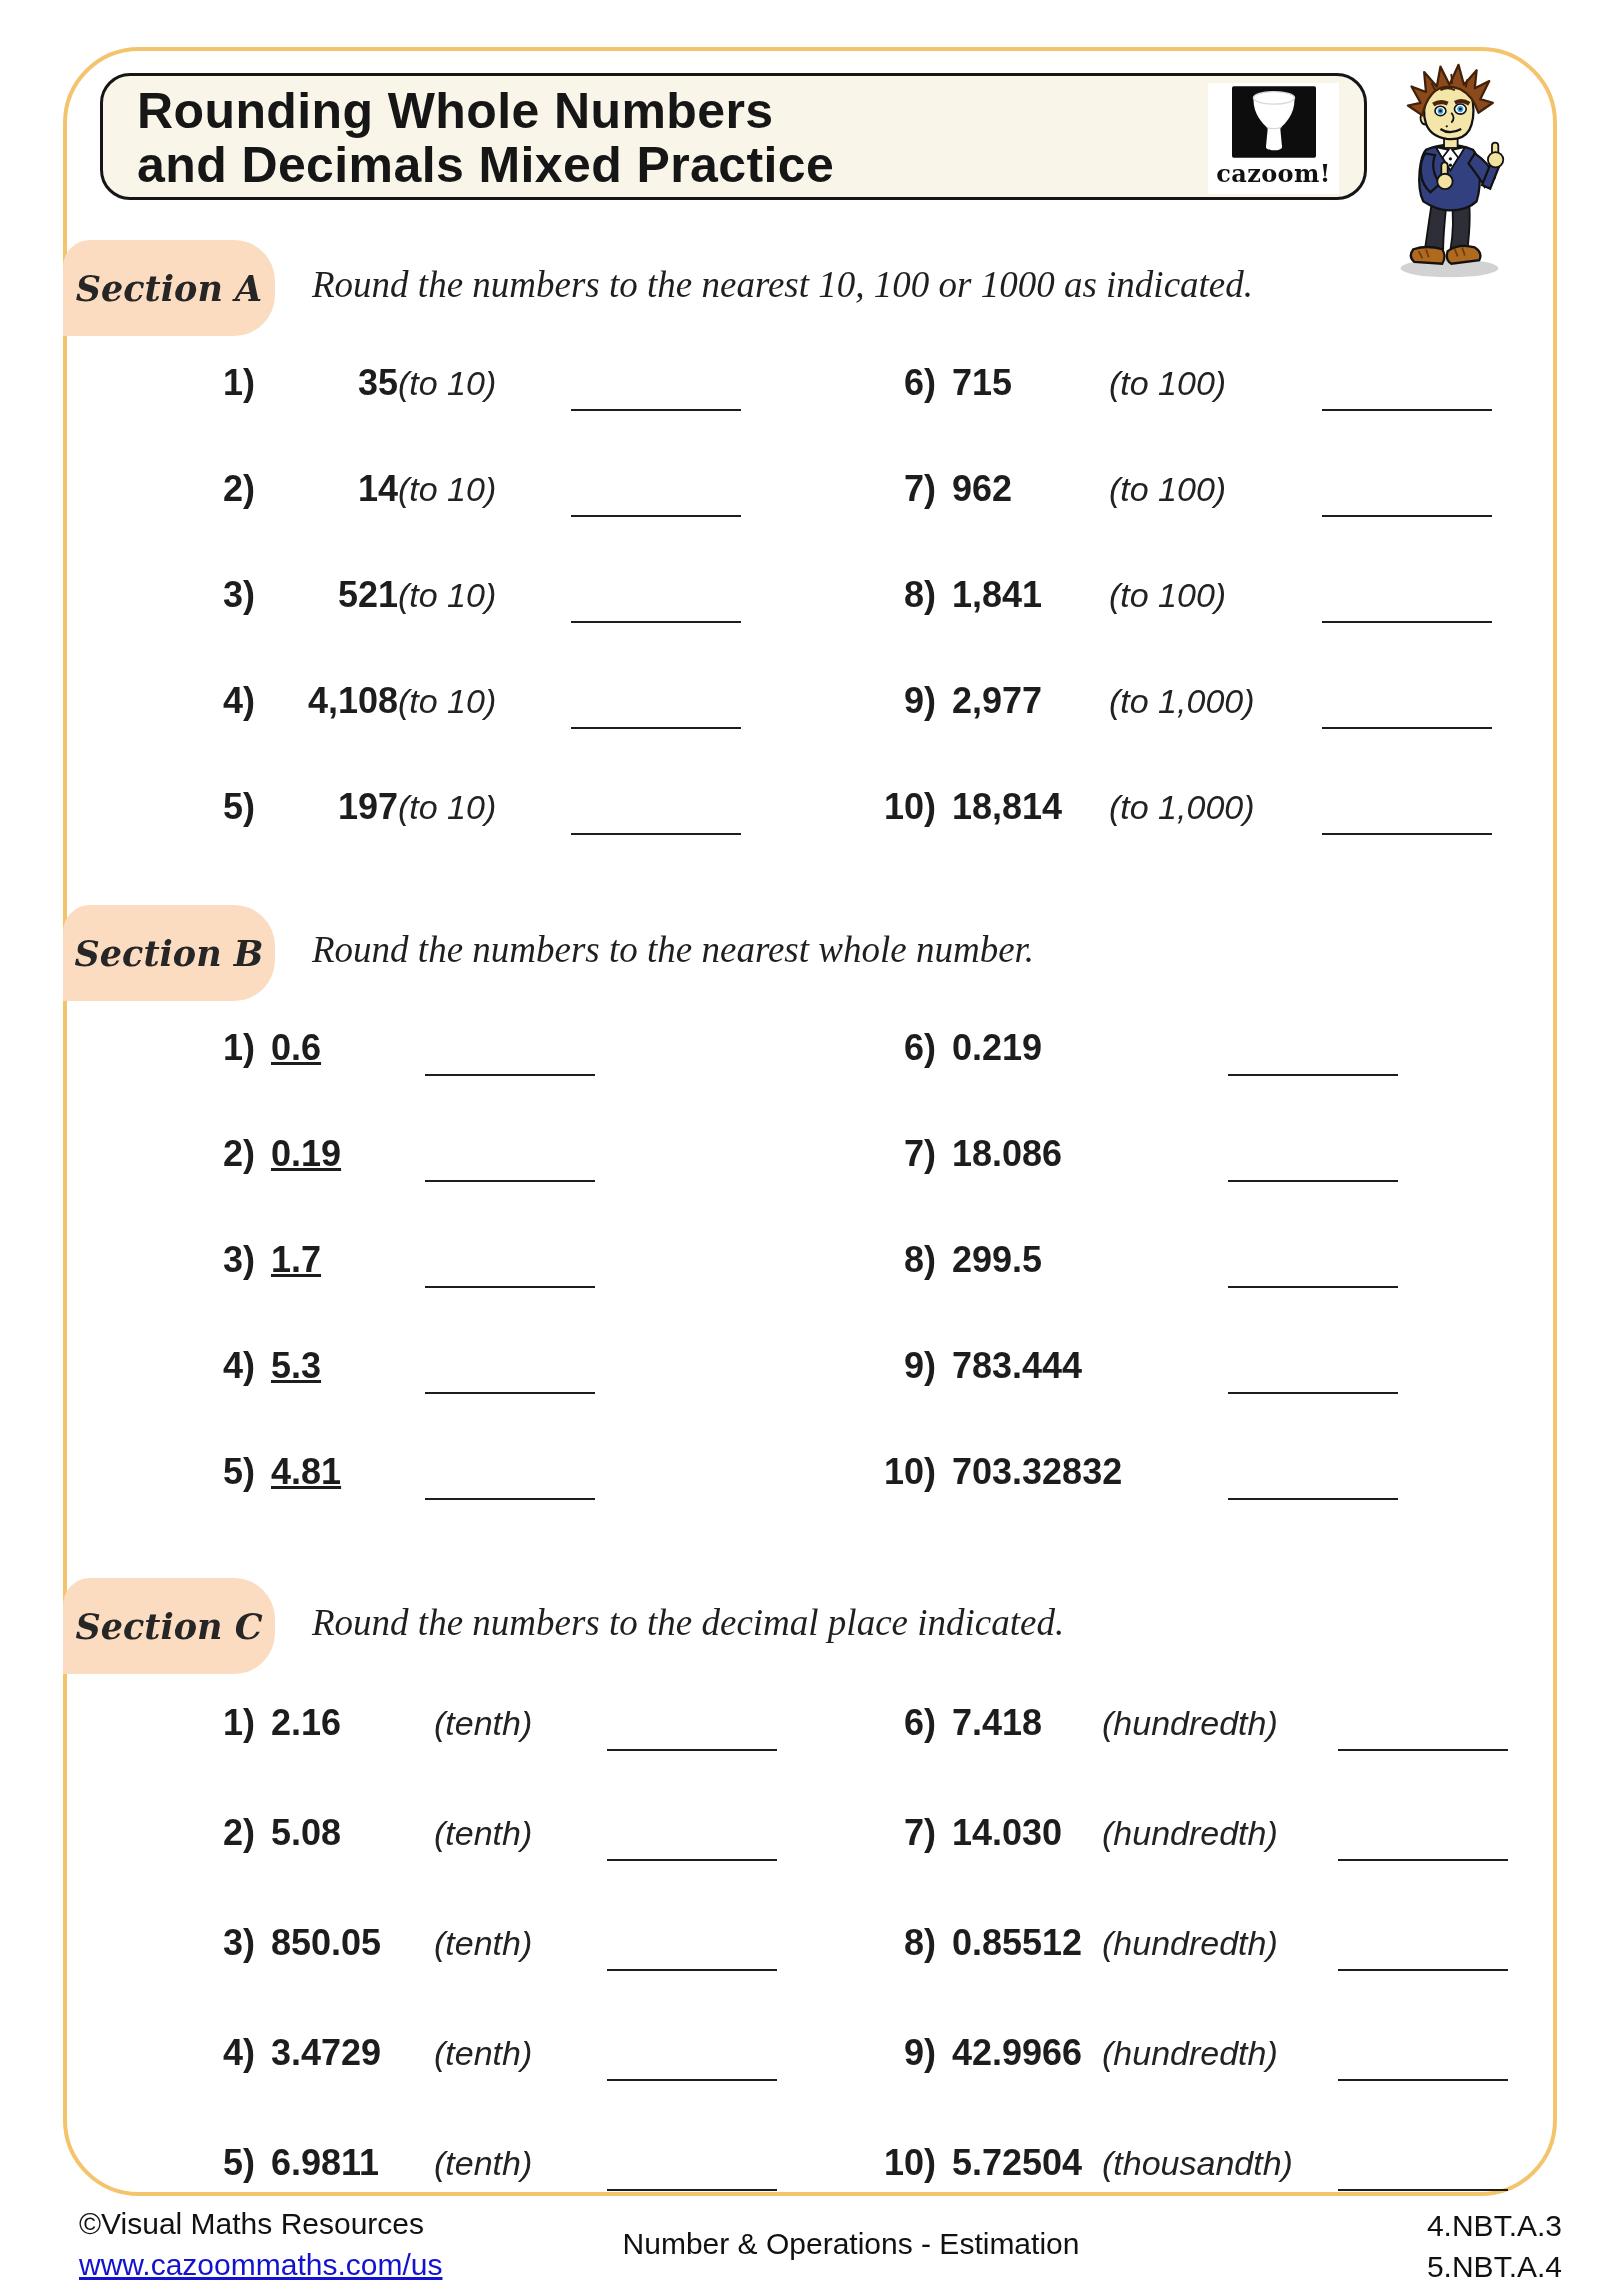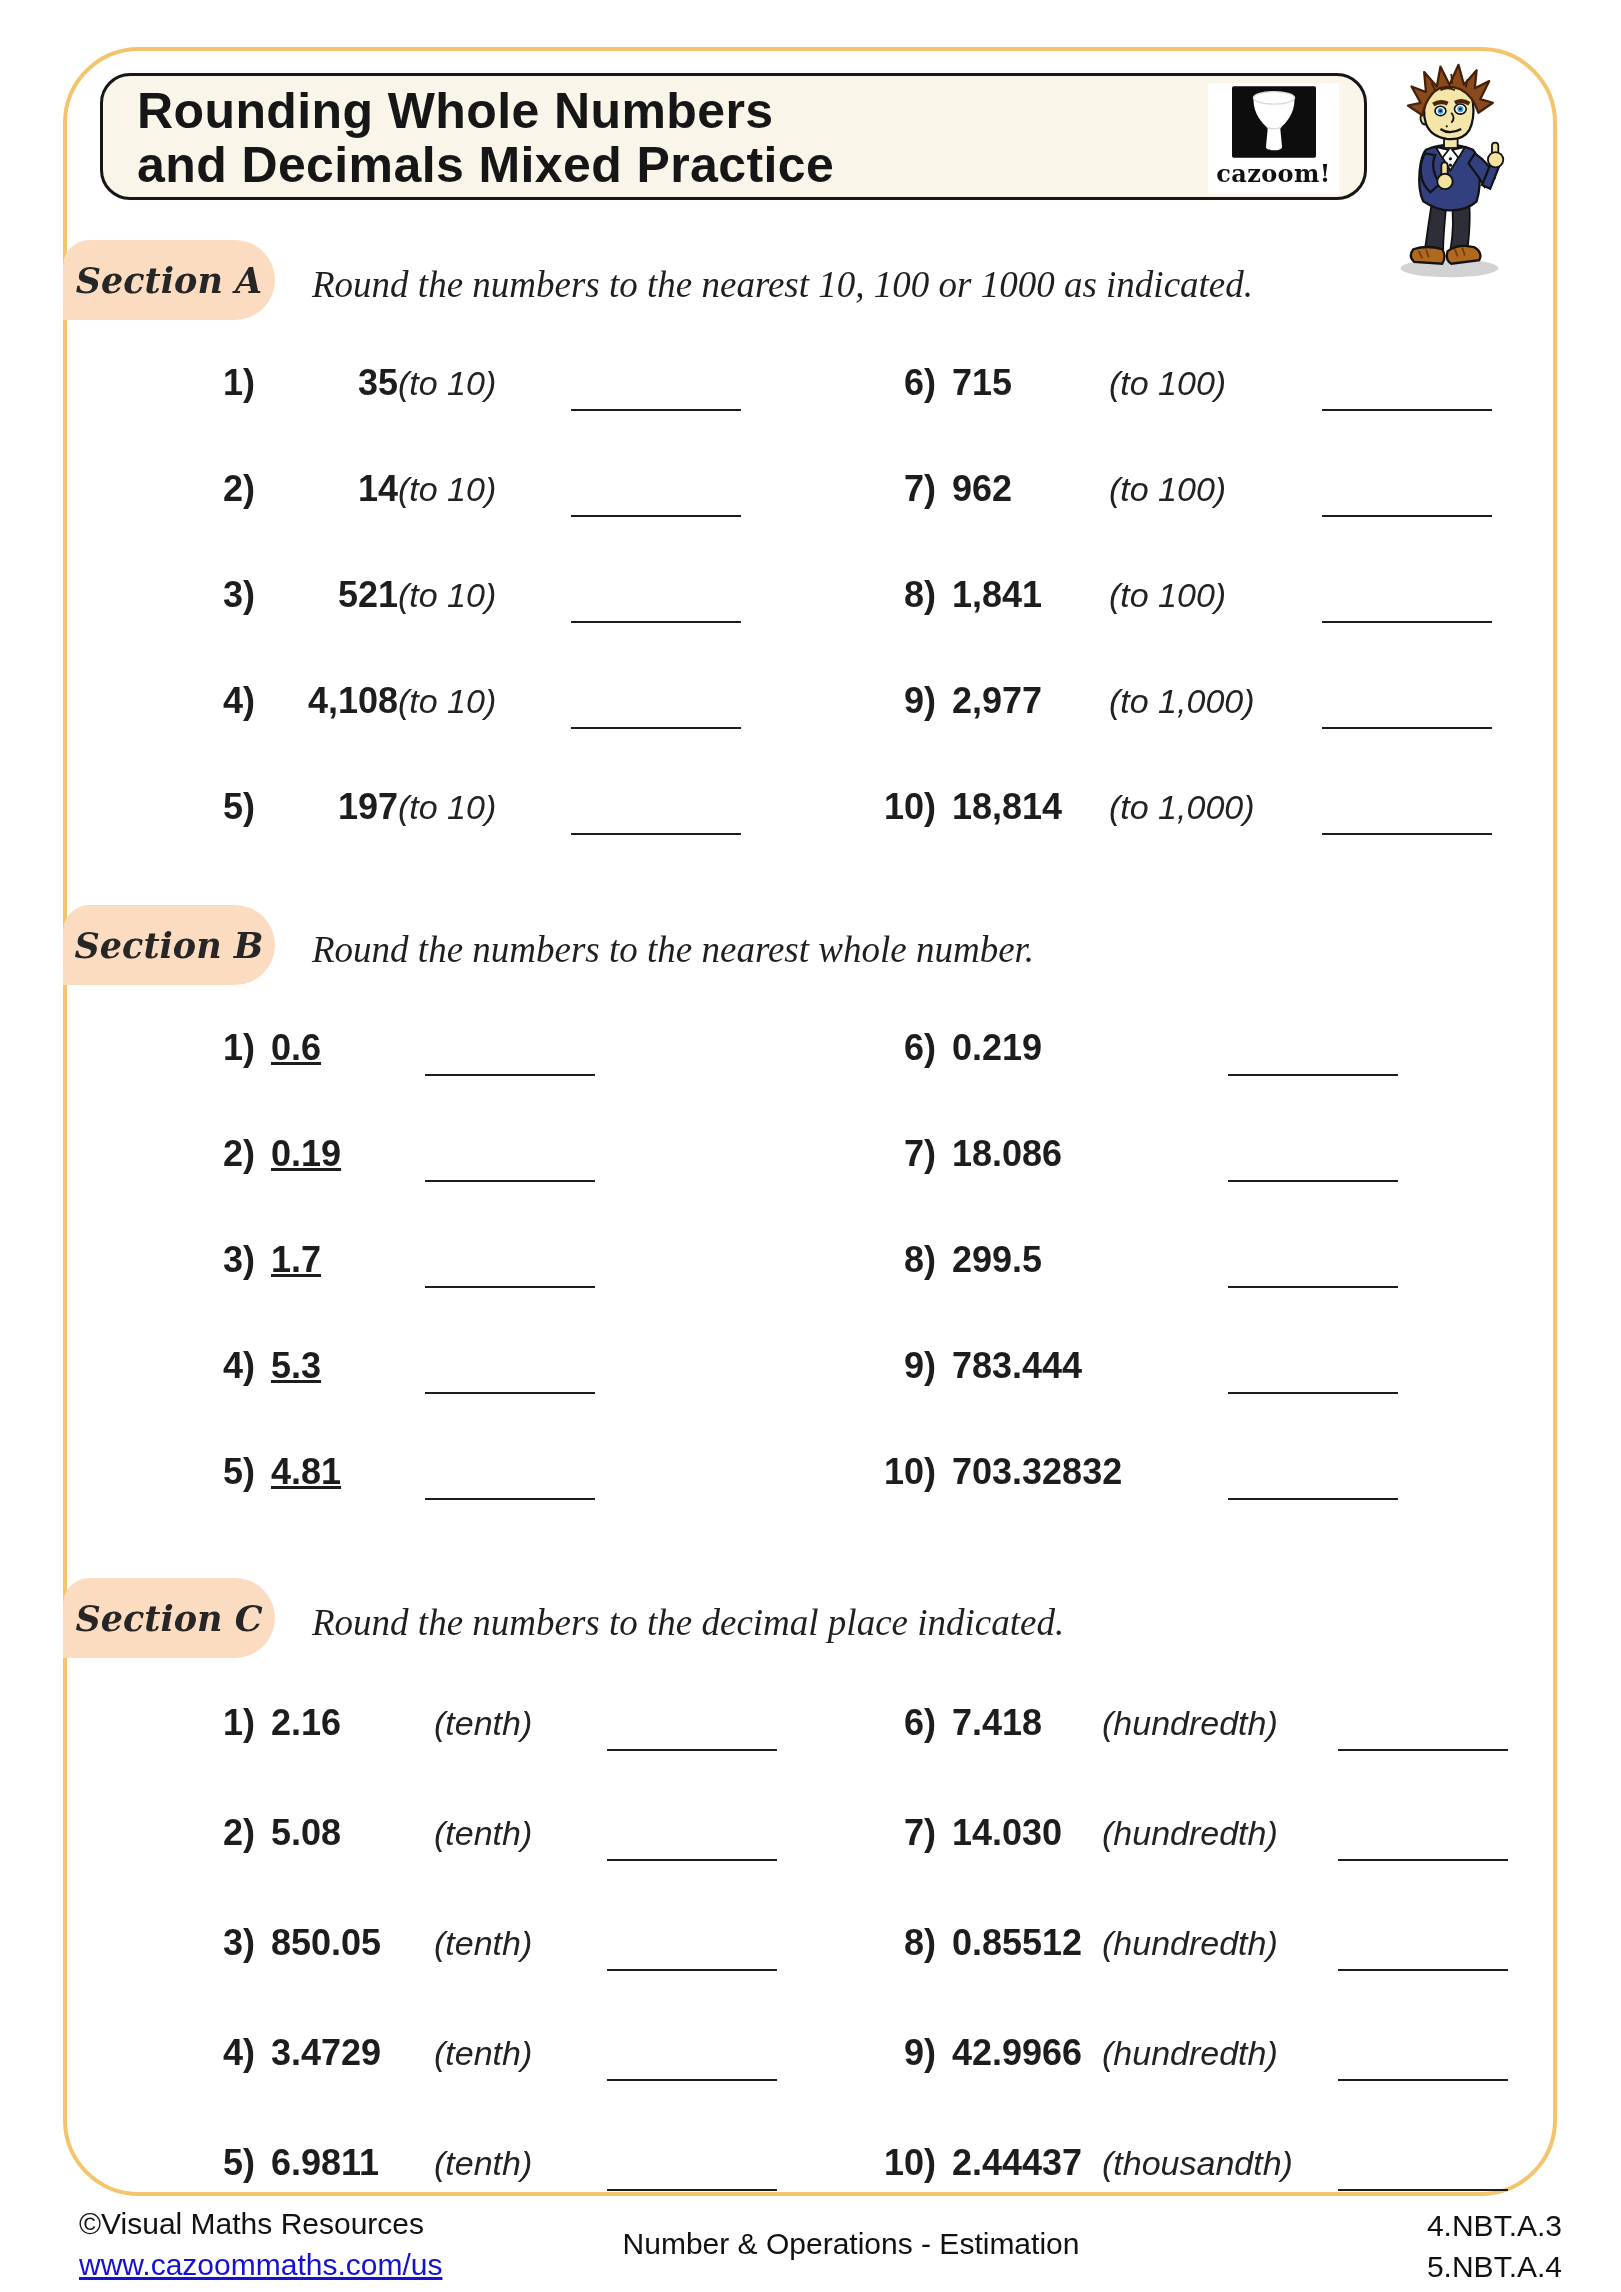--- a/index.html
+++ b/index.html
@@ -38,21 +38,21 @@
   
   .mascot { position: absolute; left: 1395px; top: 63px; width: 118px; height: 217px; }
 
   
   .section { position: absolute; left: 0; width: 1622px; }
   .sec-a { top: 240px; }
   .sec-b { top: 905px; }
   .sec-c { top: 1578px; }
 
   .badge {
-    position: absolute; left: 63px; top: 0; width: 212px; height: 80px;
+    position: absolute; left: 63px; top: 0; width: 212px; height: 96px;
     background: #fbdcc1; border-radius: 27px 41px 41px 0;
     display: flex; align-items: center; justify-content: center;
   }
   .badge span {
     font-family: "DejaVu Serif", serif; font-style: italic; font-weight: bold;
     font-size: 35px; color: #262626;
   }
   .instruction {
     position: absolute; left: 312px; top: 0; height: 88px; right: 54px;
     display: flex; align-items: center;
@@ -369,21 +369,21 @@
           <span class="blank"></span>
         </div>
         <div class="row">
           <span class="num">9)</span>
           <span class="val">42.9966</span>
           <span class="hint">(hundredth)</span>
           <span class="blank"></span>
         </div>
         <div class="row">
           <span class="num">10)</span>
-          <span class="val">2.44437</span>
+          <span class="val">5.72504</span>
           <span class="hint">(thousandth)</span>
           <span class="blank"></span>
         </div>
       </div>
   </section>
 
   <div class="footer-left">
     <div class="copy">©Visual Maths Resources</div>
     <a class="footer-link">www.cazoommaths.com/us</a>
   </div>

